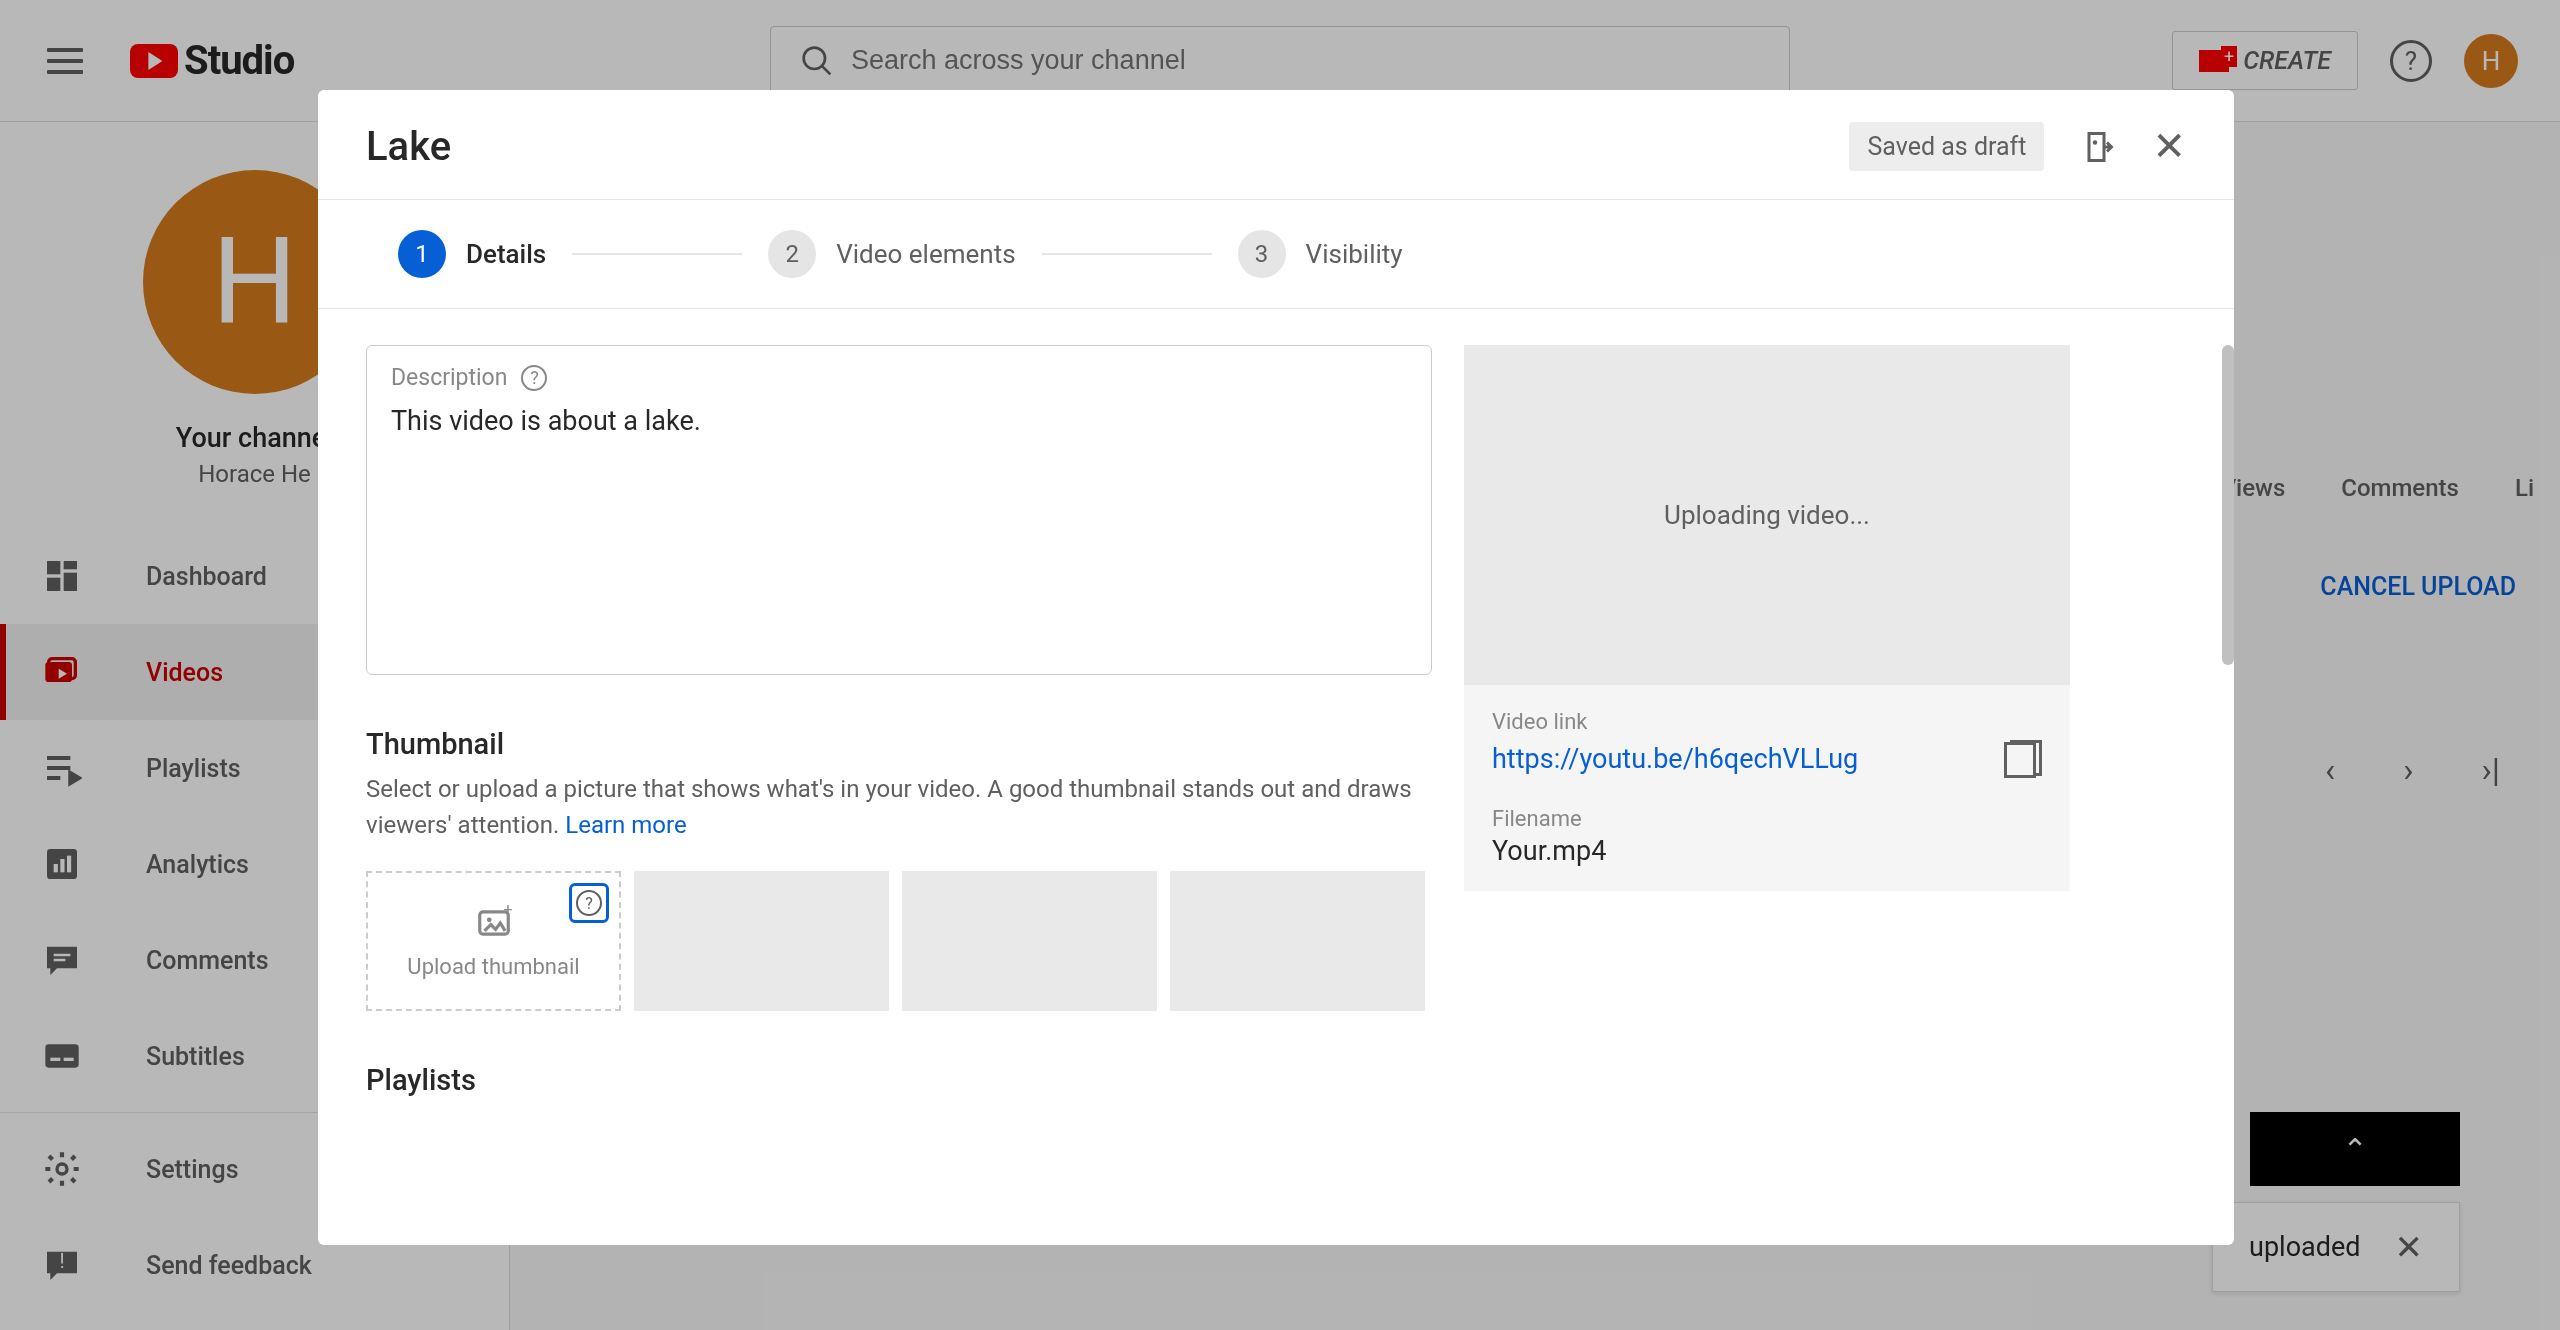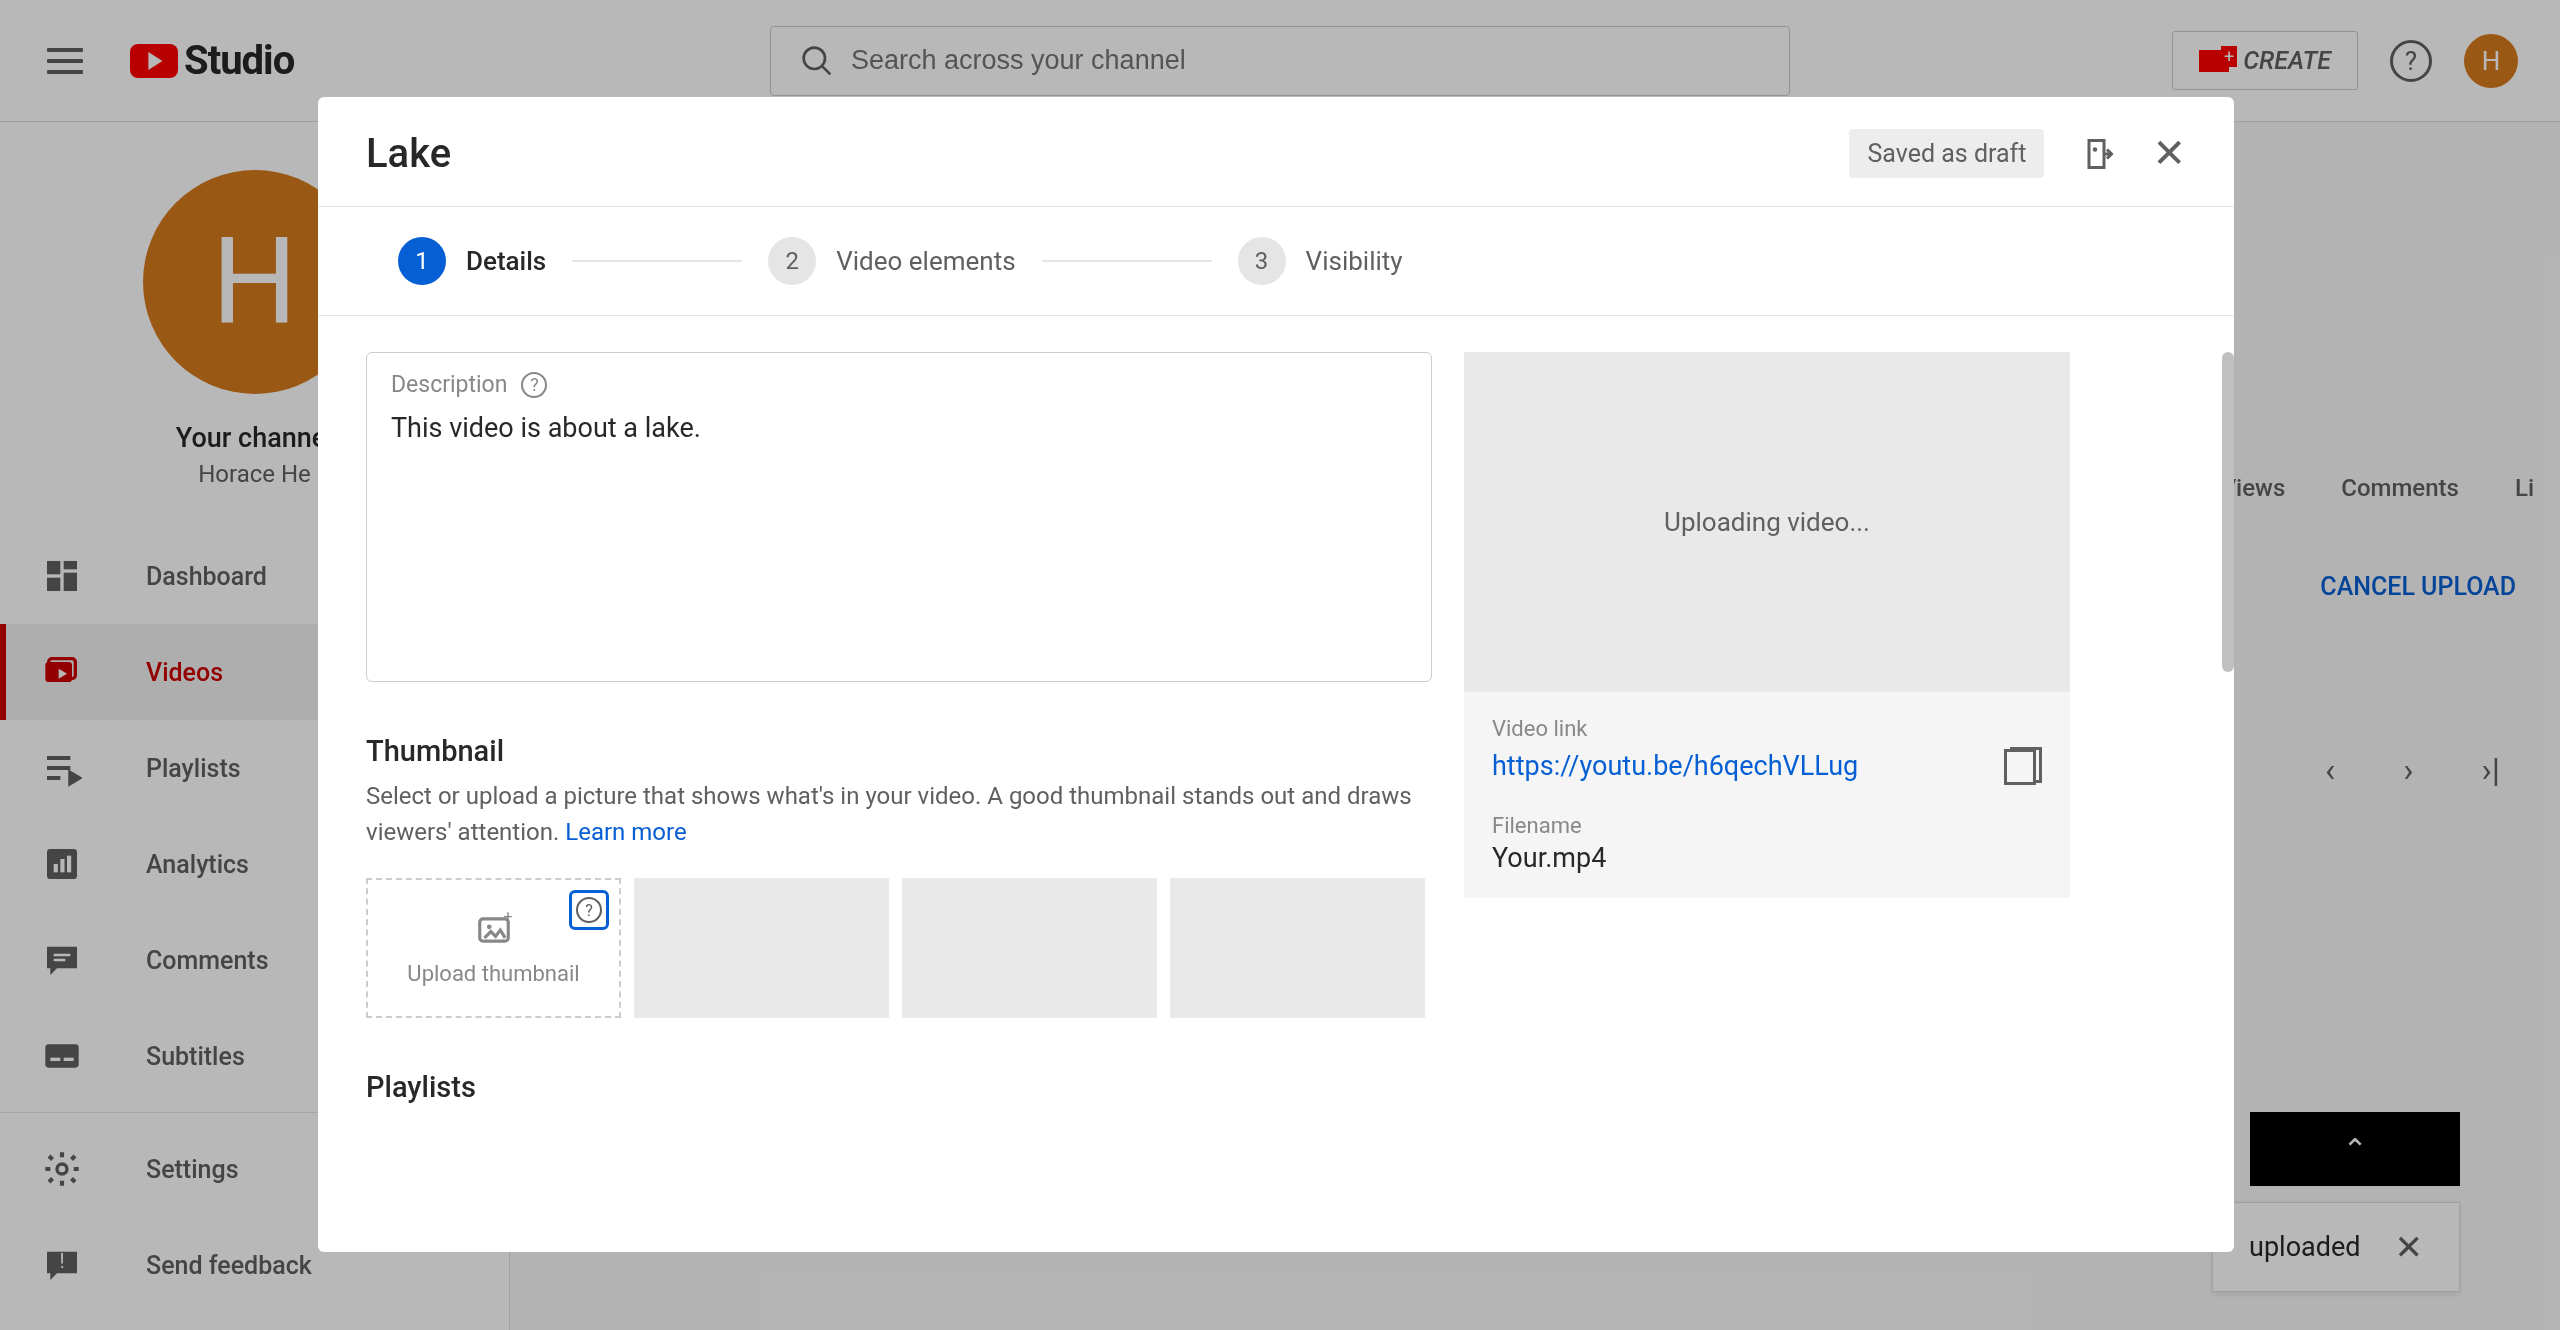--- a/index.html
+++ b/index.html
@@ -45,21 +45,21 @@
 .bg-pag-icon { font-size: 34px; cursor: pointer; }
 .bg-toast { position: absolute; bottom: 38px; right: 100px; background: #fff; border: 1px solid #ddd; padding: 24px 36px; display: flex; align-items: center; gap: 34px; font-size: 27px; color: #282828; box-shadow: 0 2px 6px rgba(0,0,0,0.1); }
 .bg-toast-close { font-size: 34px; color: #606060; cursor: pointer; }
 .bg-expand { position: absolute; bottom: 144px; right: 100px; width: 210px; height: 74px; background: #000; display: flex; align-items: center; justify-content: center; color: #fff; cursor: pointer; }
 .bg-expand-icon { font-size: 30px; }
 
 
 .overlay { position: absolute; inset: 0; background: rgba(0,0,0,0.28); }
 
 
-.modal { position: absolute; top: 90px; left: 318px; width: 1916px; height: 1155px; background: #fff; border-radius: 6px; display: flex; flex-direction: column; overflow: hidden; margin-top: 7px; }
+.modal { position: absolute; top: 90px; left: 318px; width: 1916px; height: 1155px; background: #fff; border-radius: 6px; display: flex; flex-direction: column; overflow: hidden; }
 .modal-header { padding: 32px 48px 28px 48px; display: flex; align-items: center; border-bottom: 1px solid #e5e5e5; }
 .modal-title { font-size: 40px; font-weight: 500; color: #282828; }
 .modal-header-right { margin-left: auto; display: flex; align-items: center; gap: 36px; }
 .draft-badge { background: #ededed; padding: 10px 18px; border-radius: 4px; font-size: 25px; color: #606060; }
 .leave-icon { width: 36px; height: 36px; cursor: pointer; color: #606060; }
 .close-icon { font-size: 40px; color: #606060; cursor: pointer; font-weight: 300; }
 
 
 .stepper { display: flex; align-items: center; padding: 30px 80px; gap: 26px; border-bottom: 1px solid #e5e5e5; }
 .step { display: flex; align-items: center; gap: 20px; }

